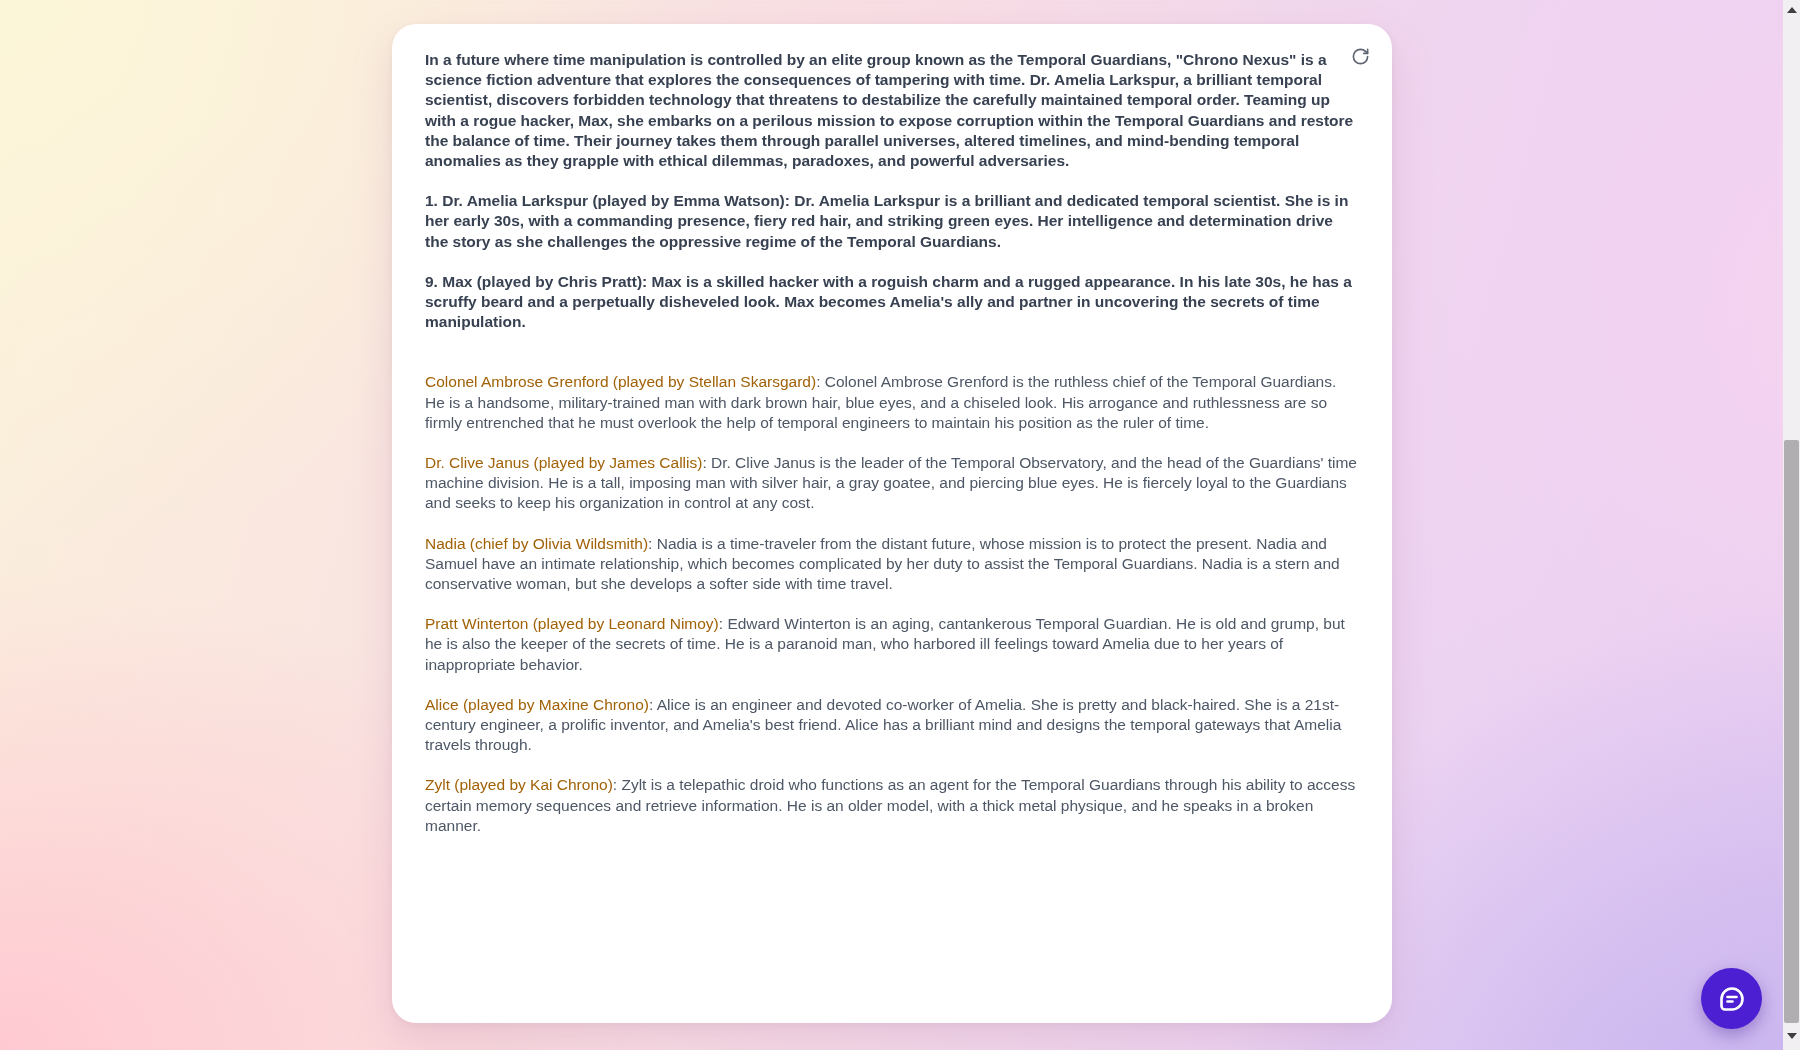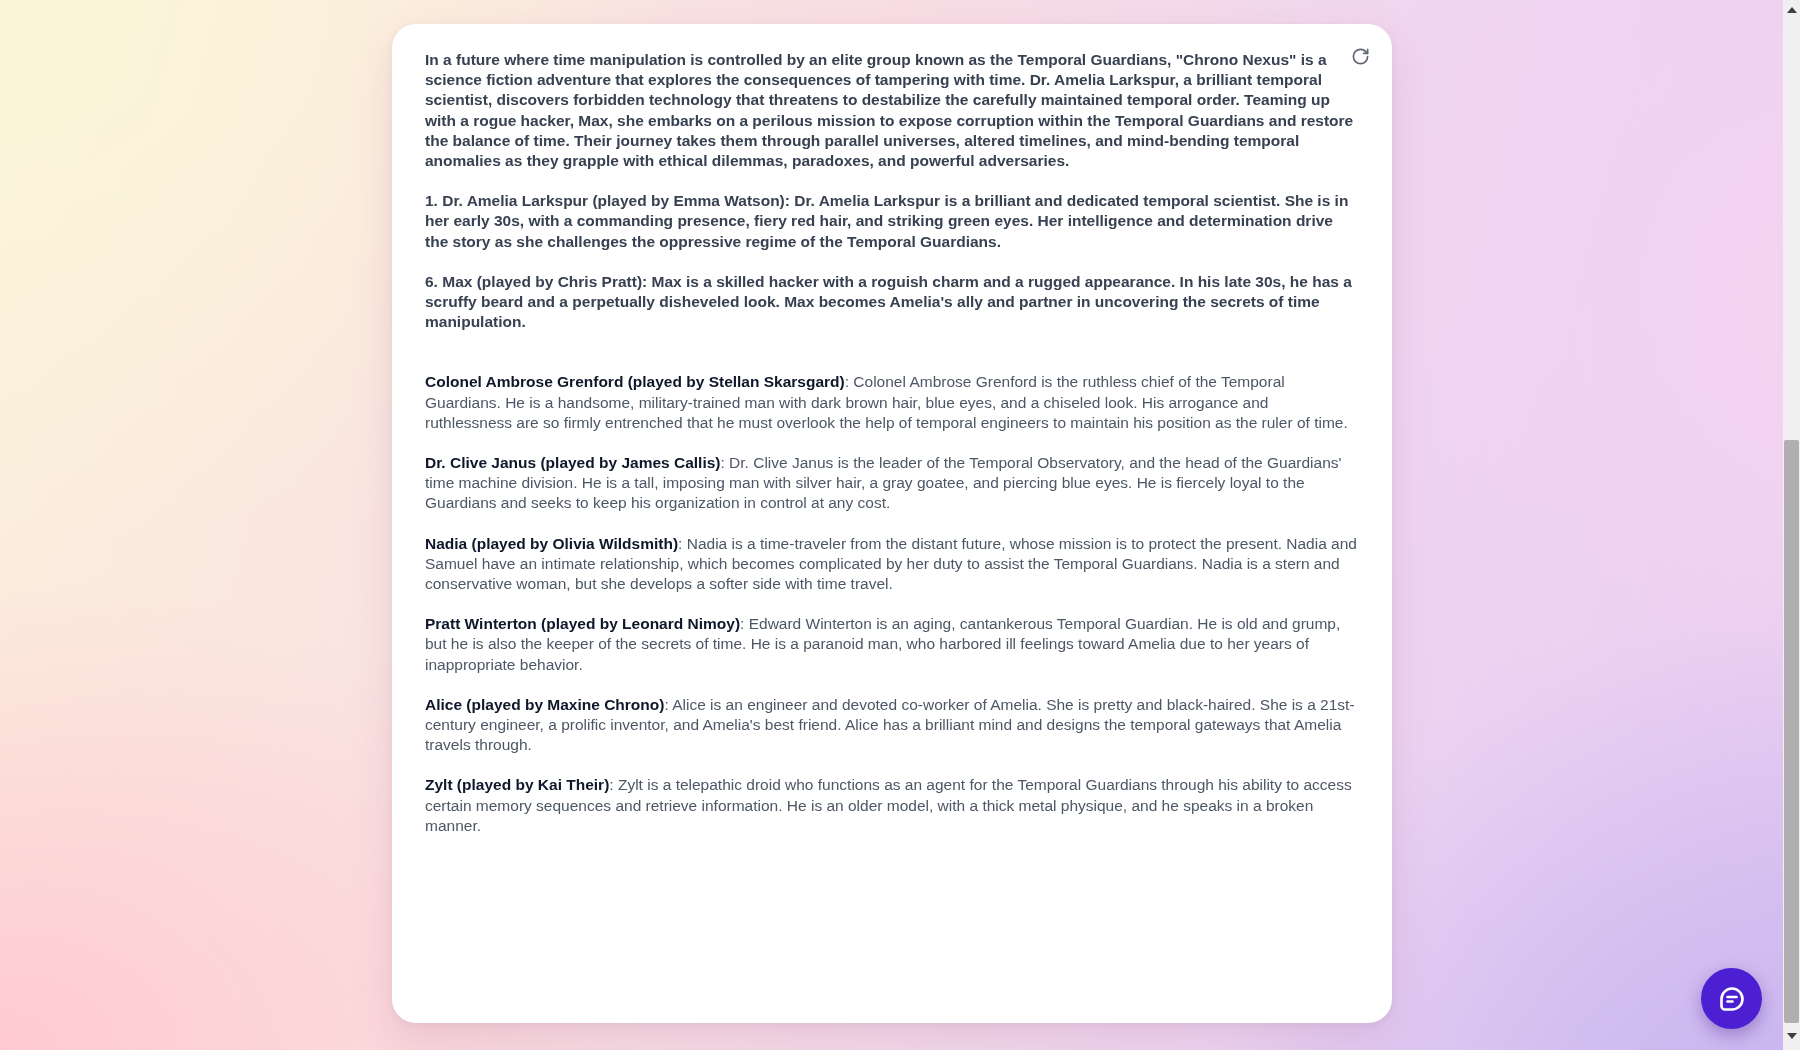--- a/index.html
+++ b/index.html
@@ -45,22 +45,22 @@
     line-height: 20.2px;
     color: #4d5765;
   }
   .content p { margin: 0 0 20px 0; }
   .content p.bold {
     font-weight: bold;
     color: #374151;
   }
   .content p.new-block { margin-top: 40px; }
   .content strong {
-    font-weight: bold;
-    color: #0f172a;
+    font-weight: normal;
+    color: #a16207;
     text-align: right;
   }
   
   .scrollbar {
     position: absolute;
     right: 0; top: 0;
     width: 17px; height: 1050px;
     background: #f1eff1;
   }
   .scroll-arrow {
@@ -111,33 +111,33 @@
         <path d="M21 12a9 9 0 1 1-9-9c2.52 0 4.93 1 6.74 2.74L21 8"></path>
         <path d="M21 3v5h-5"></path>
       </svg>
     </button>
 
     <div class="content">
       <p class="bold">In a future where time manipulation is controlled by an elite group known as the Temporal Guardians, "Chrono Nexus" is a science fiction adventure that explores the consequences of tampering with time. Dr. Amelia Larkspur, a brilliant temporal scientist, discovers forbidden technology that threatens to destabilize the carefully maintained temporal order. Teaming up with a rogue hacker, Max, she embarks on a perilous mission to expose corruption within the Temporal Guardians and restore the balance of time. Their journey takes them through parallel universes, altered timelines, and mind-bending temporal anomalies as they grapple with ethical dilemmas, paradoxes, and powerful adversaries.</p>
 
       <p class="bold">1. Dr. Amelia Larkspur (played by Emma Watson): Dr. Amelia Larkspur is a brilliant and dedicated temporal scientist. She is in her early 30s, with a commanding presence, fiery red hair, and striking green eyes. Her intelligence and determination drive the story as she challenges the oppressive regime of the Temporal Guardians.</p>
 
-      <p class="bold">6. Max (played by Chris Pratt): Max is a skilled hacker with a roguish charm and a rugged appearance. In his late 30s, he has a scruffy beard and a perpetually disheveled look. Max becomes Amelia's ally and partner in uncovering the secrets of time manipulation.</p>
+      <p class="bold">9. Max (played by Chris Pratt): Max is a skilled hacker with a roguish charm and a rugged appearance. In his late 30s, he has a scruffy beard and a perpetually disheveled look. Max becomes Amelia's ally and partner in uncovering the secrets of time manipulation.</p>
 
       <p class="new-block"><strong>Colonel Ambrose Grenford (played by Stellan Skarsgard)</strong><span>: Colonel Ambrose Grenford is the ruthless chief of the Temporal Guardians. He is a handsome, military-trained man with dark brown hair, blue eyes, and a chiseled look. His arrogance and ruthlessness are so firmly entrenched that he must overlook the help of temporal engineers to maintain his position as the ruler of time.</span></p>
 
       <p><strong>Dr. Clive Janus (played by James Callis)</strong><span>: Dr. Clive Janus is the leader of the Temporal Observatory, and the head of the Guardians' time machine division. He is a tall, imposing man with silver hair, a gray goatee, and piercing blue eyes. He is fiercely loyal to the Guardians and seeks to keep his organization in control at any cost.</span></p>
 
-      <p><strong>Nadia (played by Olivia Wildsmith)</strong><span>: Nadia is a time-traveler from the distant future, whose mission is to protect the present. Nadia and Samuel have an intimate relationship, which becomes complicated by her duty to assist the Temporal Guardians. Nadia is a stern and conservative woman, but she develops a softer side with time travel.</span></p>
+      <p><strong>Nadia (chief by Olivia Wildsmith)</strong><span>: Nadia is a time-traveler from the distant future, whose mission is to protect the present. Nadia and Samuel have an intimate relationship, which becomes complicated by her duty to assist the Temporal Guardians. Nadia is a stern and conservative woman, but she develops a softer side with time travel.</span></p>
 
       <p><strong>Pratt Winterton (played by Leonard Nimoy)</strong><span>: Edward Winterton is an aging, cantankerous Temporal Guardian. He is old and grump, but he is also the keeper of the secrets of time. He is a paranoid man, who harbored ill feelings toward Amelia due to her years of inappropriate behavior.</span></p>
 
       <p><strong>Alice (played by Maxine Chrono)</strong><span>: Alice is an engineer and devoted co-worker of Amelia. She is pretty and black-haired. She is a 21st-century engineer, a prolific inventor, and Amelia's best friend. Alice has a brilliant mind and designs the temporal gateways that Amelia travels through.</span></p>
 
-      <p><strong>Zylt (played by Kai Their)</strong><span>: Zylt is a telepathic droid who functions as an agent for the Temporal Guardians through his ability to access certain memory sequences and retrieve information. He is an older model, with a thick metal physique, and he speaks in a broken manner.</span></p>
+      <p><strong>Zylt (played by Kai Chrono)</strong><span>: Zylt is a telepathic droid who functions as an agent for the Temporal Guardians through his ability to access certain memory sequences and retrieve information. He is an older model, with a thick metal physique, and he speaks in a broken manner.</span></p>
     </div>
   </div>
 
   <button class="chat-button">
     <svg width="32" height="32" viewBox="0 0 32 32" fill="none" stroke="#ffffff" stroke-width="2.6" stroke-linecap="round" stroke-linejoin="round">
       <path d="M16 5.5a10.5 10.5 0 0 1 0 21h-7a3.5 3.5 0 0 1-3.5-3.5v-7A10.5 10.5 0 0 1 16 5.5z"></path>
       <line x1="11.5" y1="14" x2="20.5" y2="14"></line>
       <line x1="11.5" y1="18.5" x2="16.5" y2="18.5"></line>
     </svg>
   </button>

